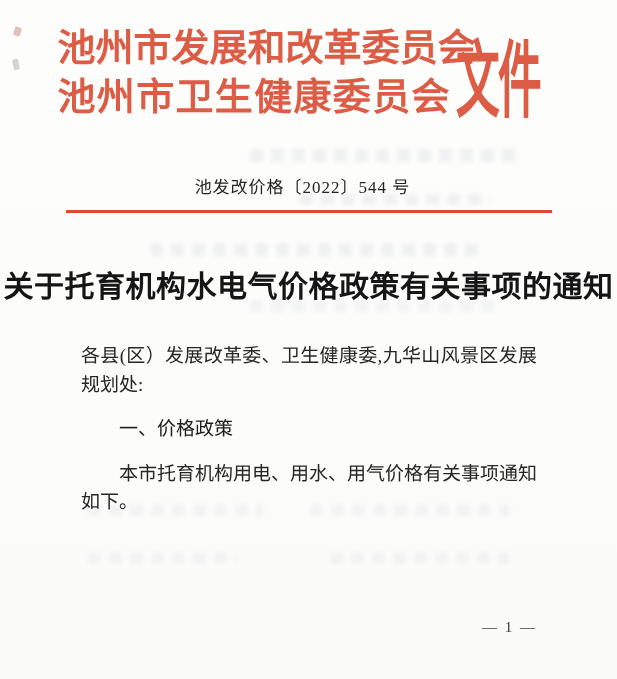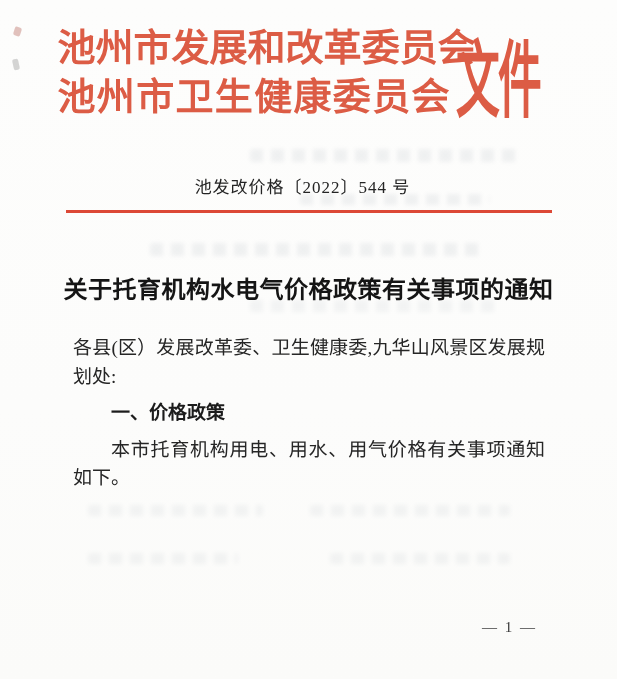--- a/index.html
+++ b/index.html
@@ -66,47 +66,47 @@
     top: 210px;
     left: 66px;
     width: 486px;
     height: 3px;
   }
   .title {
     position: absolute;
     top: 262px;
     left: 0;
     right: 0;
-    margin: 8px;
+    margin: 0;
     text-align: center;
-    font-size: 24px;
+    font-size: 30px;
     font-weight: 700;
     letter-spacing: 0.5px;
     color: #151515;
   }
 
   
   .body-text {
     position: absolute;
     top: 326px;
     left: 65px;
     width: 488px;
     font-size: 19px;
     line-height: 28.5px;
     text-align: justify;
     color: #262626;
   }
   .body-text p {
-    margin: 8px;
+    margin: 16px;
   }
   .indent {
     text-indent: 2em;
   }
   .section-heading {
-    font-weight: 700;
+    font-weight: 400;
     color: #1c1c1c;
   }
 
   
   .page-footer {
     position: absolute;
     top: 619px;
     right: 80px;
     font-size: 15px;
     letter-spacing: 2px;

